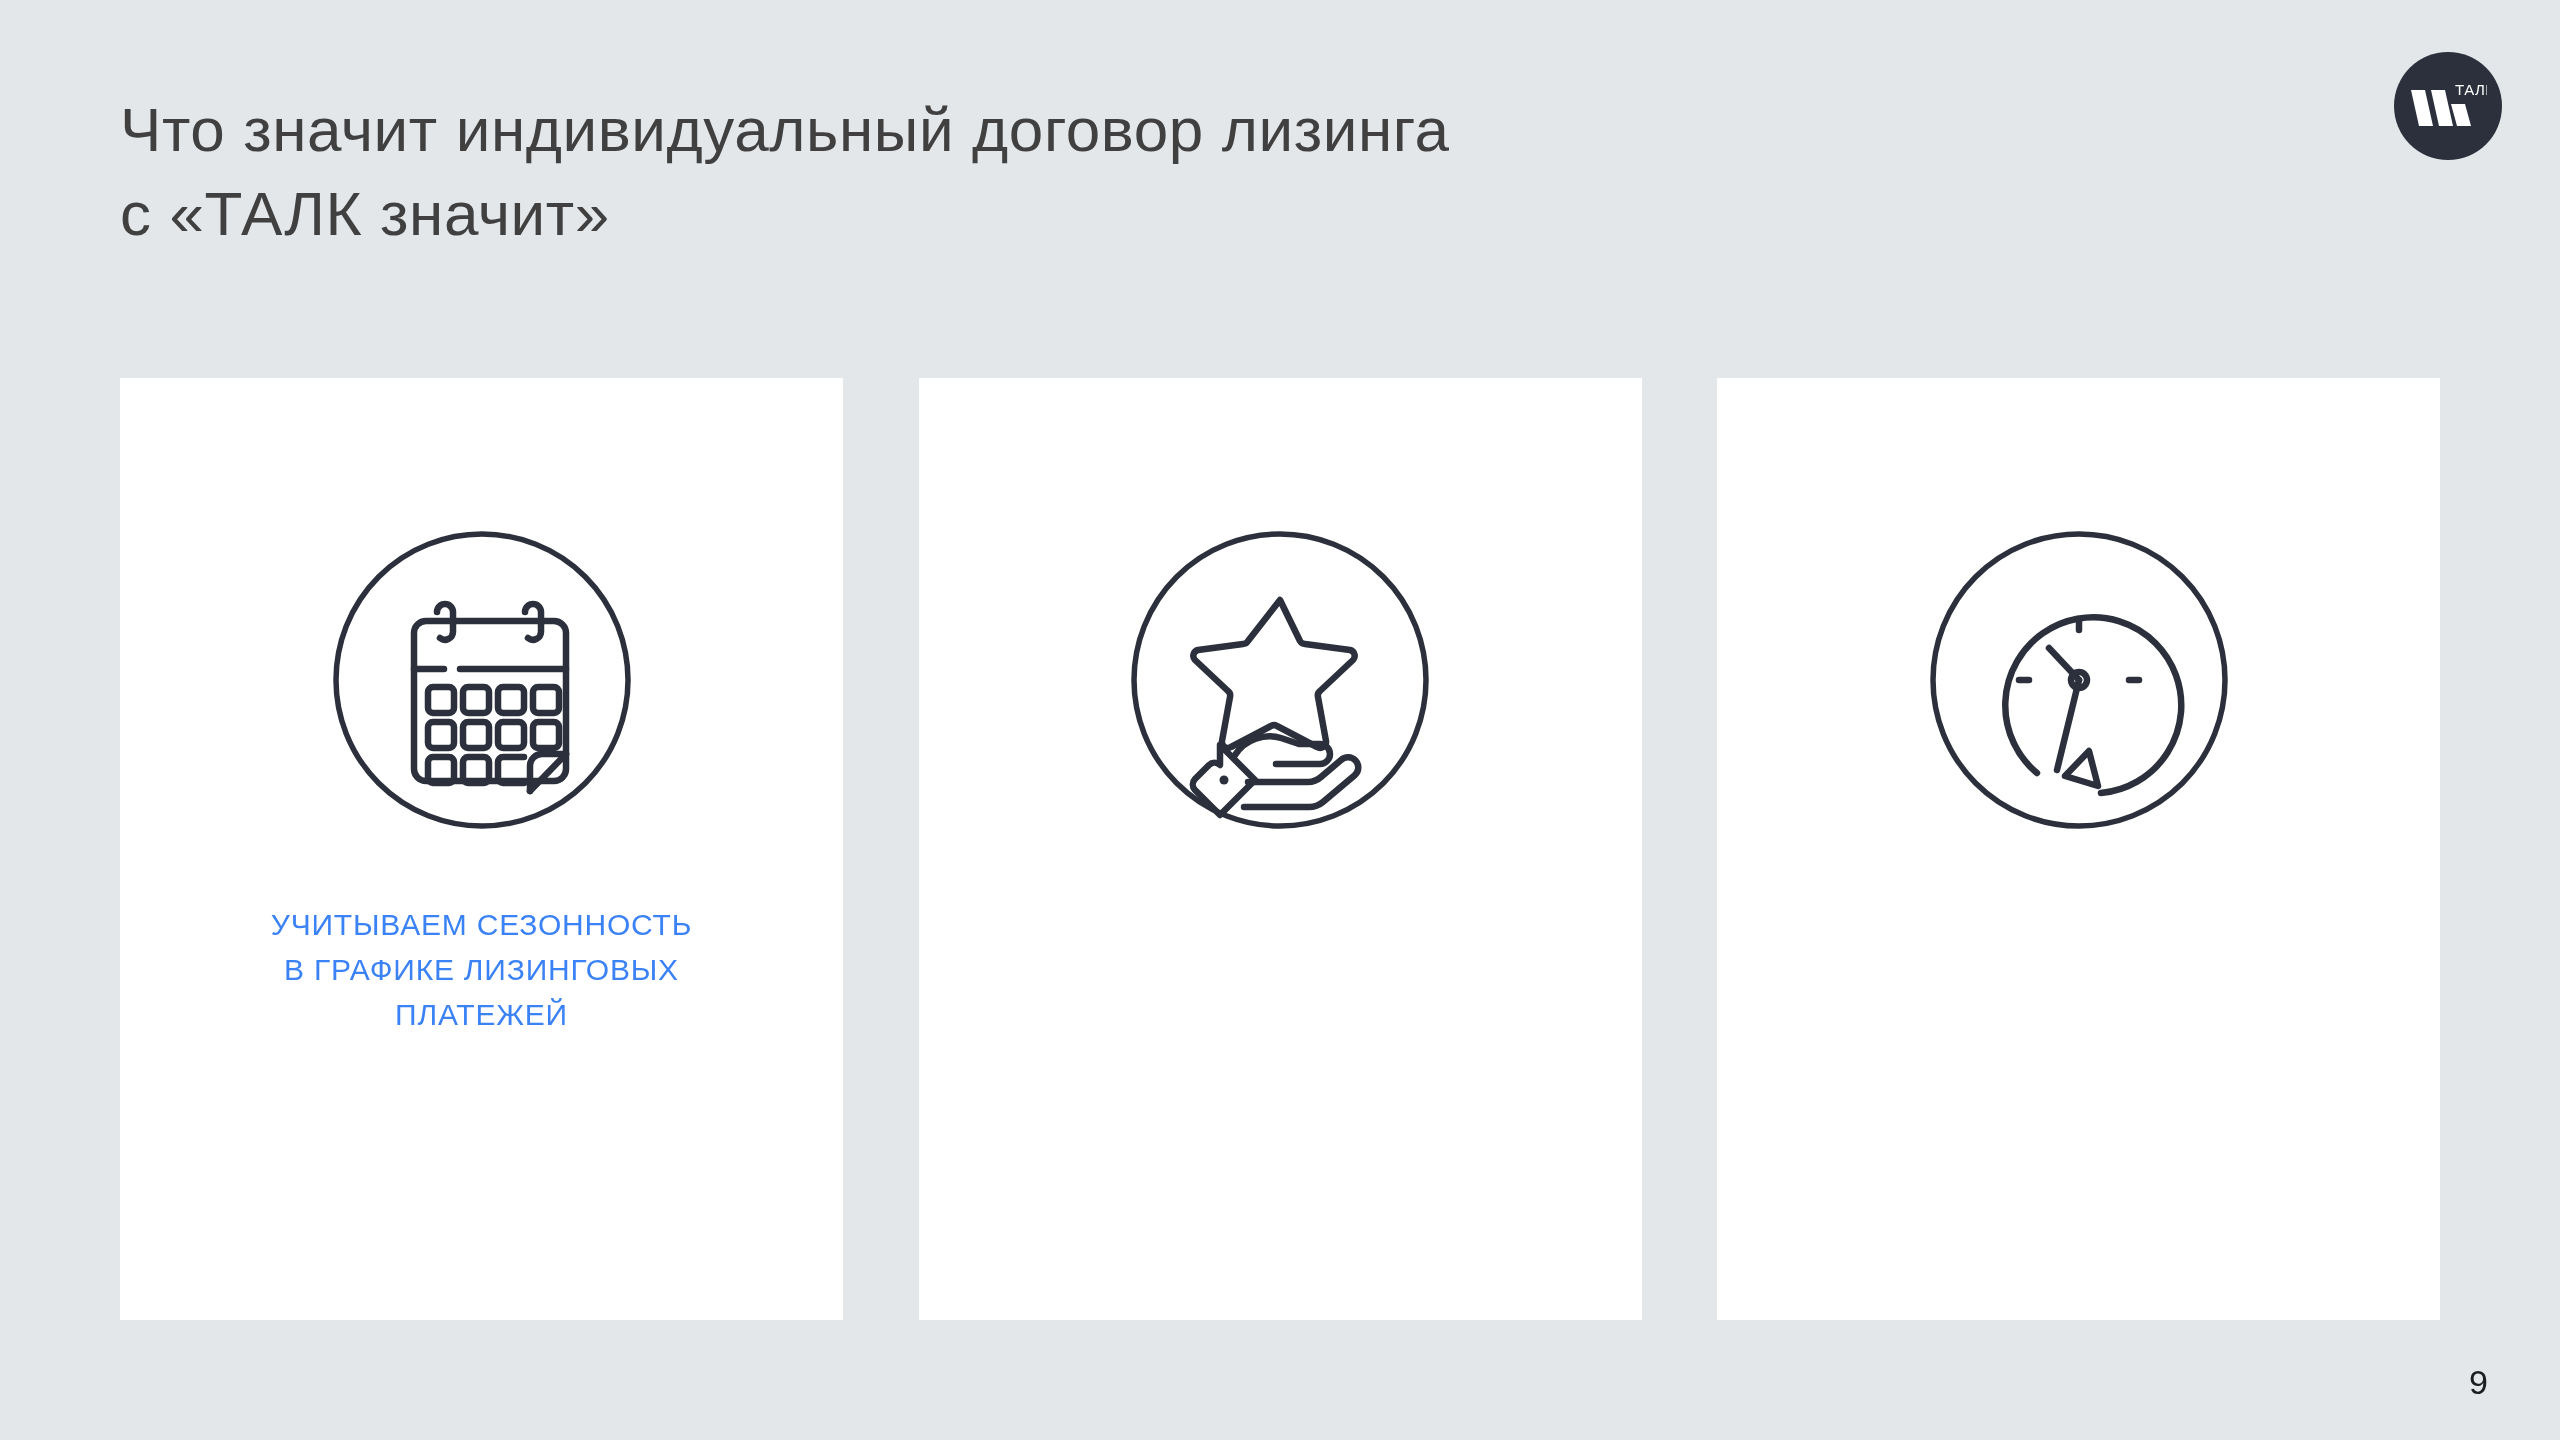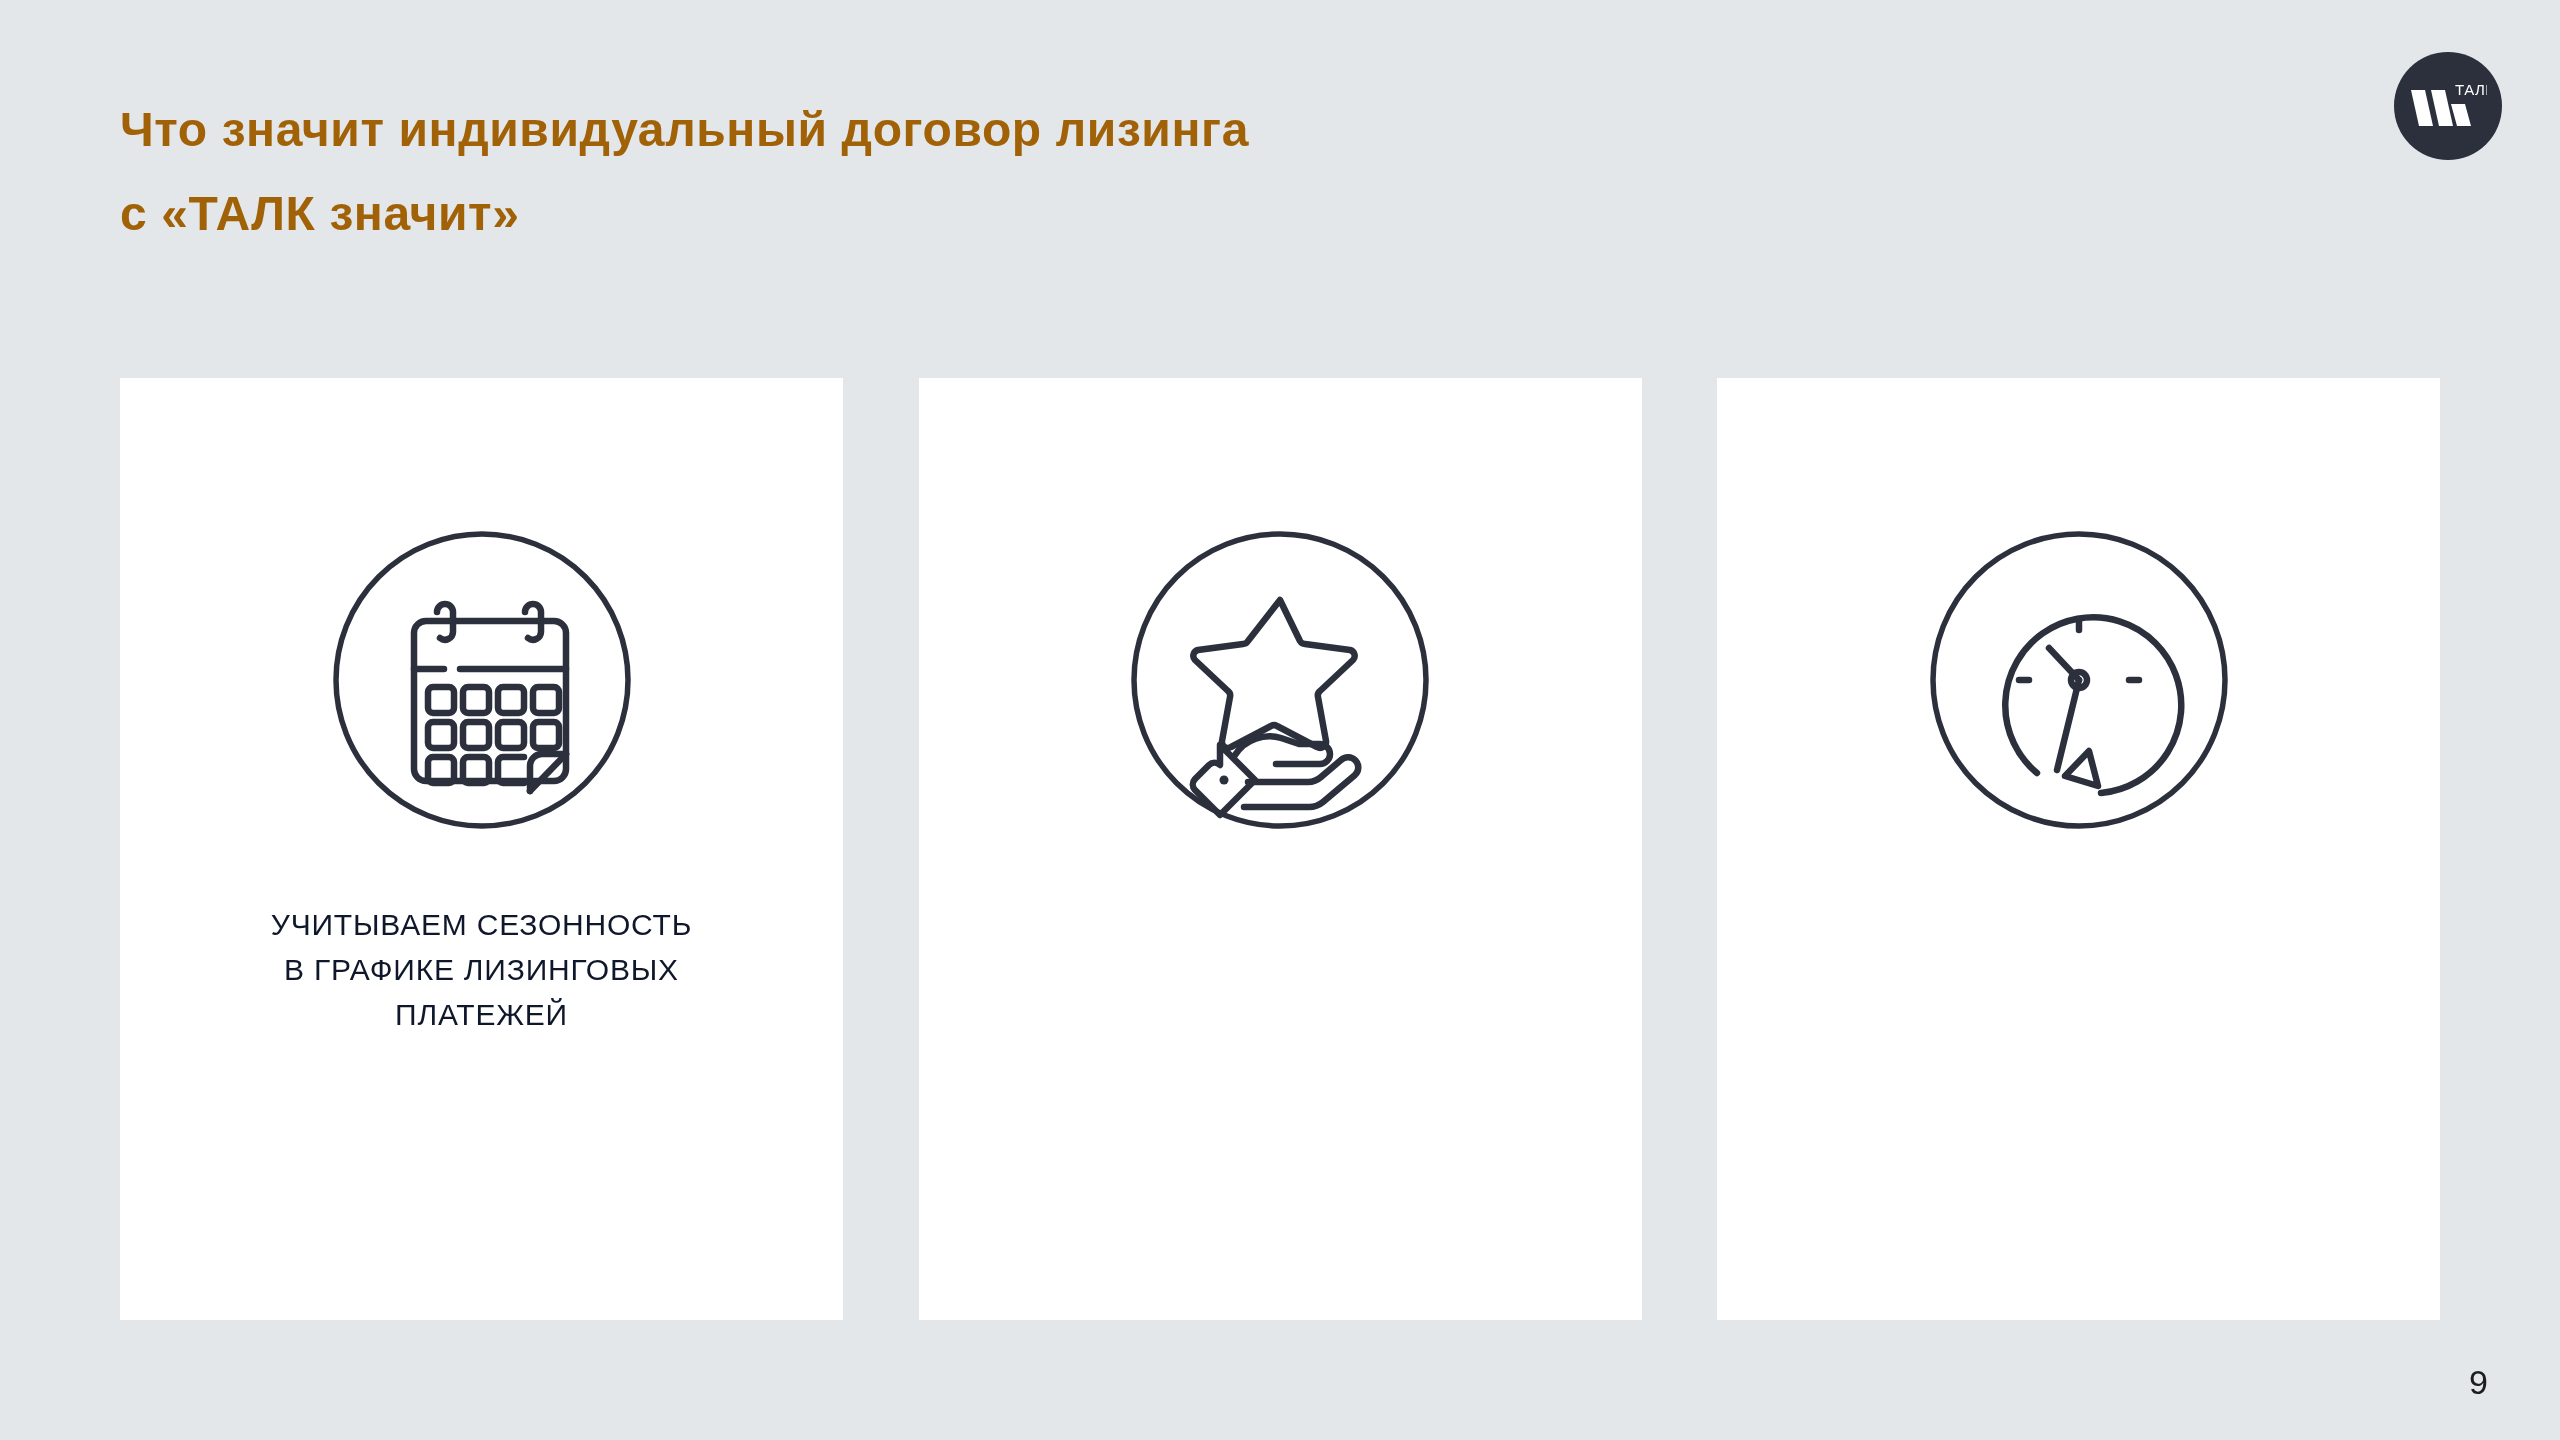--- a/index.html
+++ b/index.html
@@ -25,24 +25,24 @@
   }
 
   
   .title-block {
     position: absolute;
     left: 120px;
     top: 88px;
     width: 1900px;
   }
   .title-line {
-    font-size: 48px;
+    font-size: 62px;
     line-height: 84px;
-    font-weight: 700;
-    color: #a16207;
+    font-weight: 400;
+    color: #404040;
     letter-spacing: 0.6px;
     white-space: nowrap;
   }
 
   
   .logo {
     position: absolute;
     right: 58px;
     top: 52px;
     width: 108px;
@@ -84,21 +84,21 @@
   }
   .icon-wrap svg { display: block; }
 
   .card-caption {
     margin-top: 72px;
     width: 640px;
     text-align: center;
     font-size: 30px;
     line-height: 45px;
     letter-spacing: 0.8px;
-    color: #0f172a;
+    color: #3b82f6;
     text-transform: uppercase;
     white-space: pre-line;
   }
 
   
   .page-number {
     position: absolute;
     right: 72px;
     bottom: 38px;
     font-size: 34px;

